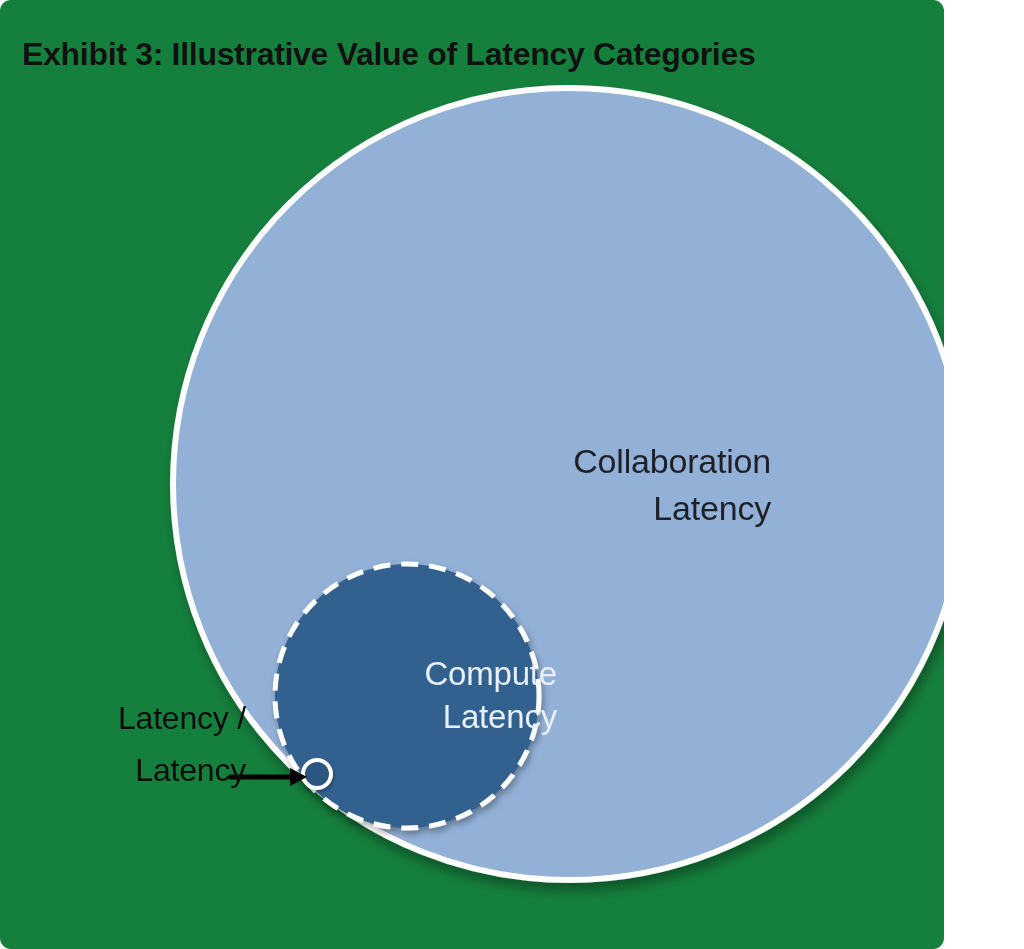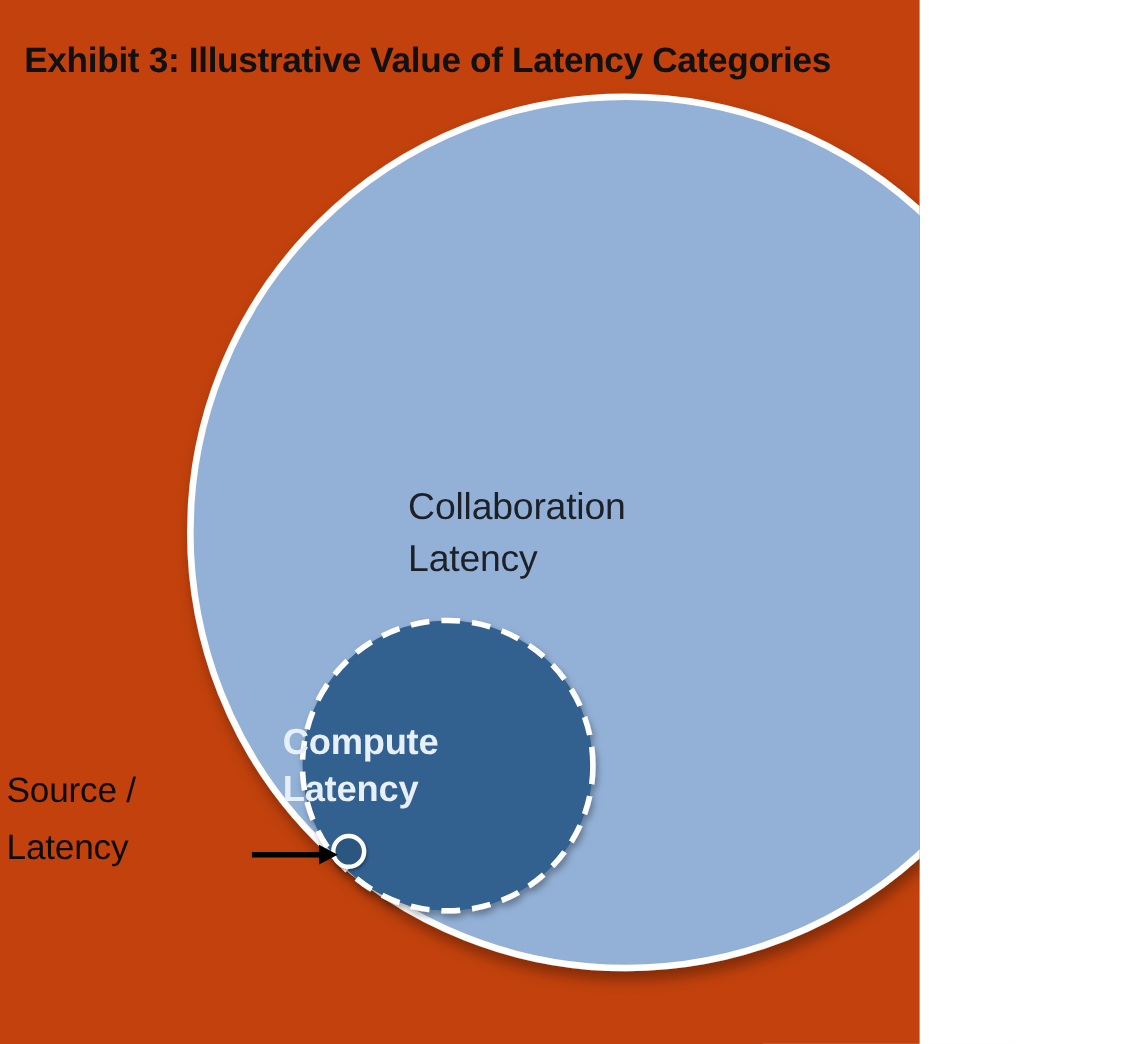--- a/index.html
+++ b/index.html
@@ -1,54 +1,54 @@
 <!DOCTYPE html>
 <html><head>
 <meta charset="utf-8">
 <style>
   html, body { margin: 0; padding: 0; background: #ffffff; }
   .canvas {
     position: relative;
-    width: 836px;
+    width: 944px;
     height: 949px;
-    background: #c2410c;
+    background: #15803d;
     overflow: hidden;
     font-family: "Liberation Sans", sans-serif;
+    border-radius: 11px;
   }
   .exhibit-title {
     position: absolute;
     left: 22px;
     top: 36px;
     font-size: 32px;
     font-weight: bold;
     color: #111111;
     letter-spacing: -0.3px;
     white-space: nowrap;
   }
   .svg-layer {
     position: absolute;
     left: 0; top: 0;
     width: 1024px; height: 949px;
   }
   .label {
     position: absolute;
-    text-align: left;
+    text-align: right;
     letter-spacing: -0.2px;
   }
   .label span { display: block; }
   .label-collaboration {
     left: 371px; top: 438px; width: 400px;
     font-size: 34px; line-height: 47px;
     color: #1d2127;
   }
   .label-compute {
     left: 257px; top: 652px; width: 300px;
     font-size: 33px; line-height: 43px;
     color: #e7f0f8;
-    font-weight: bold;
   }
   .label-network {
     left: 6px; top: 692px; width: 240px;
     font-size: 32px; line-height: 52px;
     color: #0d0d0d;
   }
   .source-line {
     position: absolute;
     left: 14px; top: 887px;
     font-size: 31px;
@@ -93,18 +93,18 @@
     <span>Collaboration</span>
     <span>Latency</span>
   </div>
 
   <div class="label label-compute">
     <span>Compute</span>
     <span>Latency</span>
   </div>
 
   <div class="label label-network">
-    <span>Source /</span>
+    <span>Latency /</span>
     <span>Latency</span>
   </div>
 
 
 </div>
 
 </body></html>

